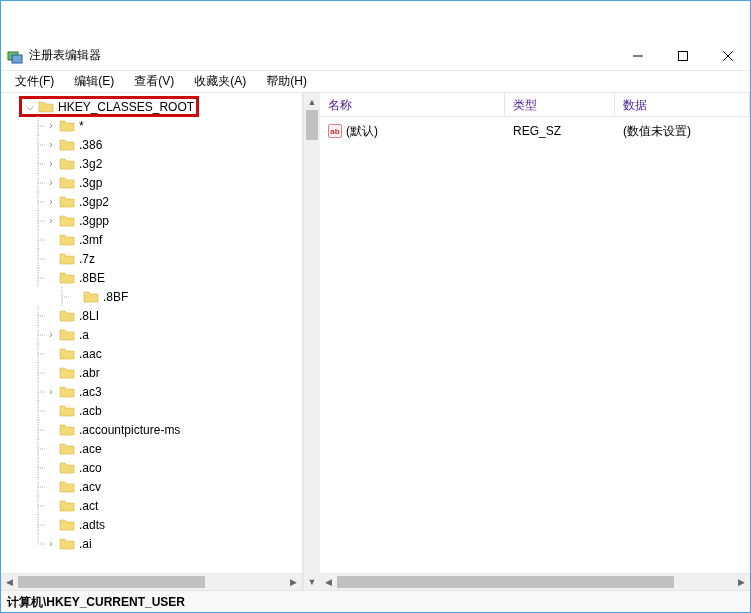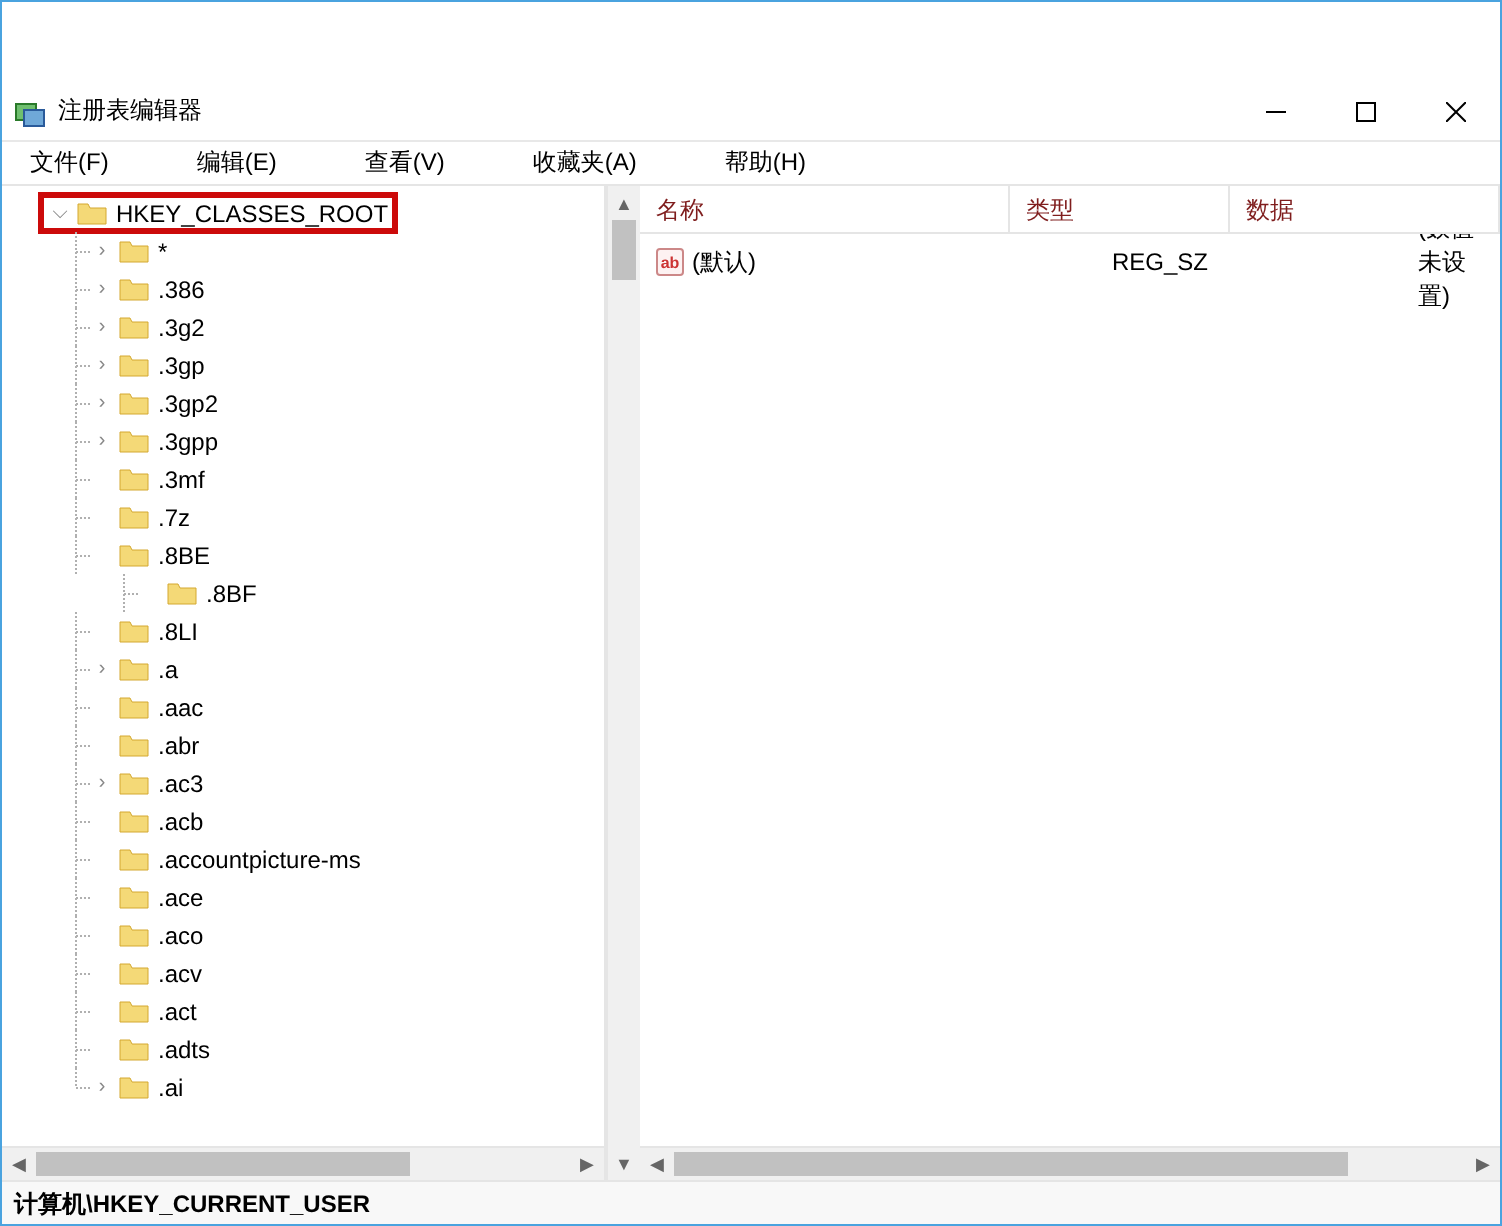--- a/index.html
+++ b/index.html
@@ -3,35 +3,35 @@
 <meta charset="utf-8">
 <style>
 * { margin: 0; padding: 0; box-sizing: border-box; font-family: "Microsoft YaHei", "Segoe UI", Tahoma, sans-serif; font-size: 12px; }
 body { background: #fff; }
 .window { width: 751px; height: 613px; border: 1px solid #4aa3df; display: flex; flex-direction: column; background: #fff; }
 .titlebar { height: 30px; background: #fff; display: flex; align-items: center; padding: 0 0 0 6px; border-bottom: 1px solid #e8e8e8; margin-top: 40px; }
 .titlebar .app-icon { width: 16px; height: 16px; margin-right: 6px; }
 .titlebar .title { flex: 1; }
 .titlebar .win-btns { display: flex; height: 100%; }
 .titlebar .win-btn { width: 45px; display: flex; align-items: center; justify-content: center; cursor: default; }
-.menubar { height: 22px; display: flex; align-items: center; padding: 0 4px; border-bottom: 1px solid #e5e5e5; gap: 24px; }
+.menubar { height: 22px; display: flex; align-items: center; padding: 0 4px; border-bottom: 1px solid #e5e5e5; }
 .menubar .menu-item { padding: 2px 10px; cursor: default; }
 .content { flex: 1; display: flex; overflow: hidden; }
 .tree-pane { width: 302px; border-right: 1px solid #e5e5e5; display: flex; flex-direction: column; }
 .tree-scroll { flex: 1; overflow: hidden; position: relative; padding: 4px 0 0 0; }
 .tree-row { display: flex; align-items: center; height: 19px; white-space: nowrap; }
 .tree-row .toggle { width: 12px; height: 12px; display: flex; align-items: center; justify-content: center; color: #888; font-size: 10px; margin-right: 2px; }
 .tree-row .folder-icon { width: 16px; height: 14px; margin-right: 4px; }
 .tree-row .label { }
 .highlight-box { border: 3px solid #cc0a0a; padding: 0 2px; display: flex; align-items: center; height: 21px; }
 .list-pane { flex: 1; display: flex; flex-direction: column; }
 .list-header { display: flex; height: 24px; border-bottom: 1px solid #e5e5e5; }
-.list-header .col { padding: 4px 8px; border-right: 1px solid #e5e5e5; color: #7f1d1d; }
+.list-header .col { padding: 4px 8px; border-right: 1px solid #e5e5e5; color: #4c1d95; }
 .list-body { flex: 1; overflow: hidden; padding: 4px 0; }
-.list-row { display: flex; height: 20px; align-items: center; gap: 43px; }
+.list-row { display: flex; height: 20px; align-items: center; }
 .list-row .cell { padding: 0 8px; overflow: hidden; text-overflow: ellipsis; }
 .string-icon { width: 14px; height: 14px; margin-right: 4px; display: inline-flex; align-items: center; justify-content: center; border: 1px solid #c88; background: #fdf2f2; font-size: 8px; color: #c33; font-weight: bold; border-radius: 2px; }
 .scrollbar-v { width: 17px; background: #f0f0f0; border-left: 1px solid #e5e5e5; position: relative; }
 .scrollbar-v .thumb { position: absolute; left: 2px; right: 2px; background: #c1c1c1; border-radius: 0; }
 .scrollbar-v .arrow { height: 17px; display: flex; align-items: center; justify-content: center; color: #666; font-size: 9px; }
 .scrollbar-h { height: 17px; background: #f0f0f0; border-top: 1px solid #e5e5e5; display: flex; align-items: center; }
 .scrollbar-h .arrow { width: 17px; display: flex; align-items: center; justify-content: center; color: #666; font-size: 9px; }
 .scrollbar-h .track { flex: 1; position: relative; height: 100%; }
 .scrollbar-h .thumb { position: absolute; top: 2px; bottom: 2px; background: #c1c1c1; }
 .statusbar { height: 22px; border-top: 1px solid #e5e5e5; padding: 3px 6px; background: #f8f8f8; font-weight: bold; }

